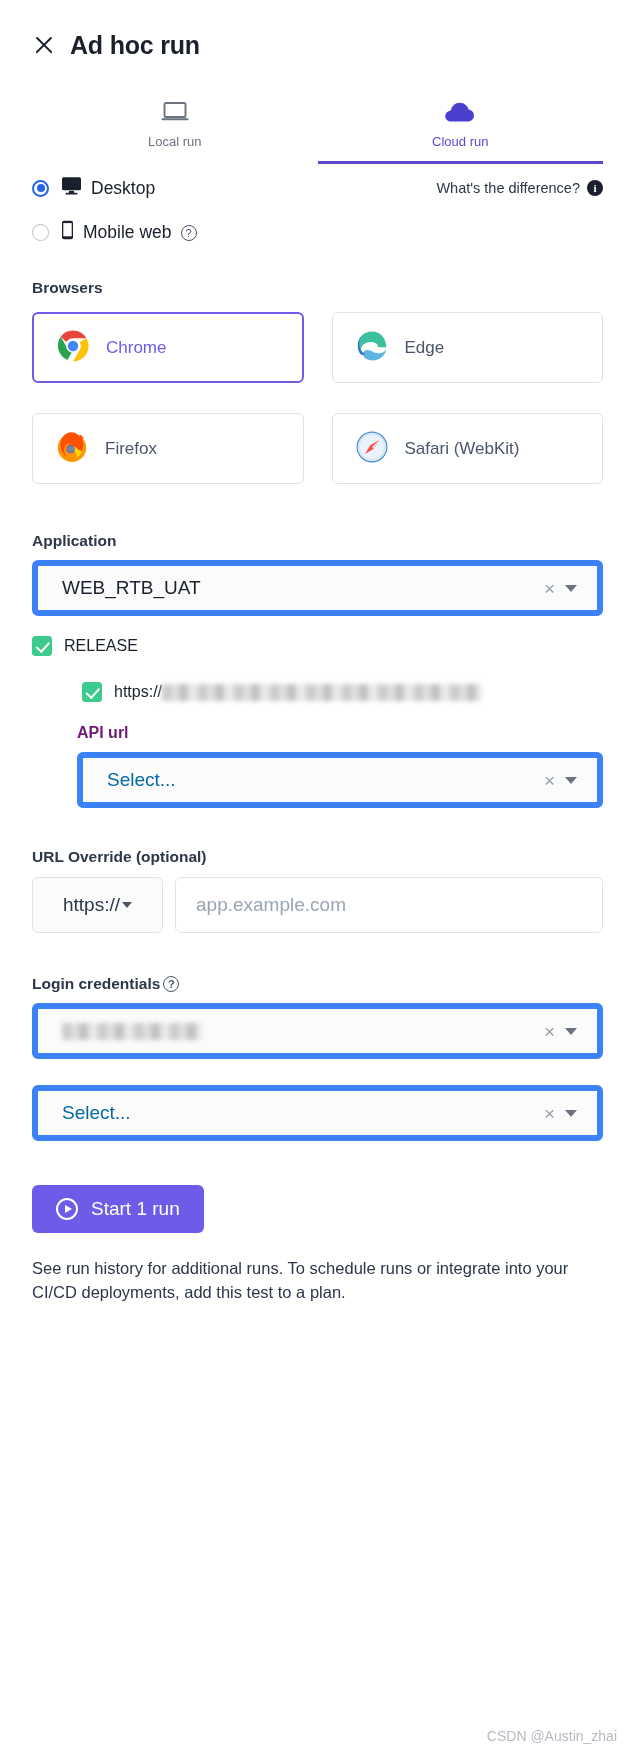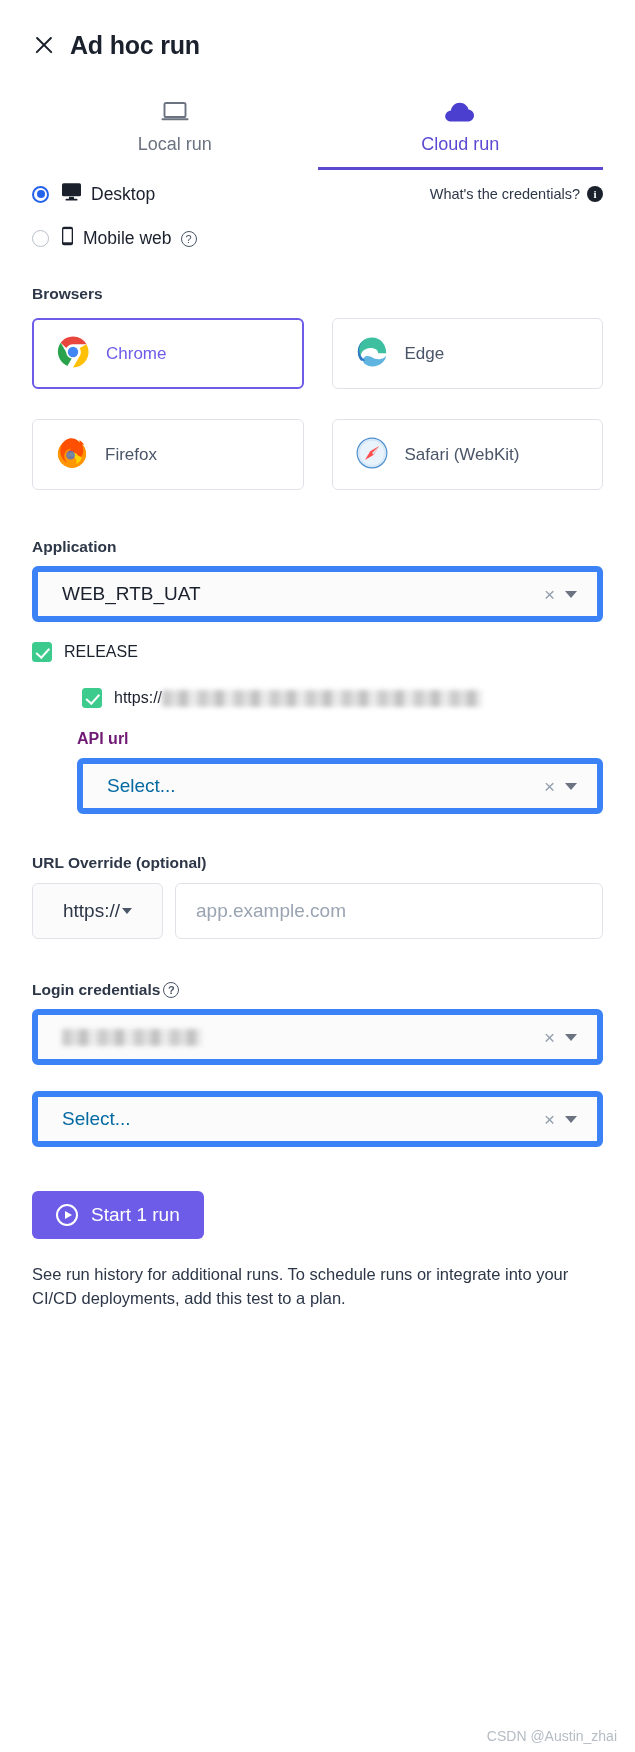--- a/index.html
+++ b/index.html
@@ -27,21 +27,21 @@
   .close-icon::after  { transform: rotate(-45deg); }
   .panel-title { font-size: 25px; font-weight: 700; color: #1a202c; letter-spacing: -0.2px; }
 
   
   .tabs { display: flex; margin-top: 24px; }
   .tab {
     flex: 1 1 50%; display: flex; flex-direction: column; align-items: center;
     gap: 10px; padding: 8px 0 12px; cursor: pointer; border-bottom: 3px solid transparent;
   }
   .tab.active { border-bottom-color: #5b4ad1; }
-  .tab-label { font-size: 18px; color: #6b7280; }
+  .tab-label { font-size: 13px; color: #6b7280; }
   .tab.active .tab-label { color: #5b4ad1; }
   .tab-icon { height: 30px; display: flex; align-items: flex-end; }
 
   
   .radio-row { display: flex; justify-content: space-between; align-items: flex-start; margin-top: 12px; }
   .radio-group { display: flex; flex-direction: column; gap: 20px; }
   .radio-item { display: flex; align-items: center; gap: 12px; cursor: pointer; }
   .radio {
     width: 17px; height: 17px; border-radius: 50%; border: 1.6px solid #b8bfc9;
     flex: 0 0 17px; position: relative; background: #fff;
@@ -198,21 +198,21 @@
               <rect x="1" y="0.8" width="11" height="18.4" rx="2" fill="#1a202c"></rect>
               <rect x="2.3" y="3.1" width="8.4" height="13.2" fill="#ffffff"></rect>
             </svg>
           </span>
           <span>Mobile web</span>
           <span class="help-circle">?</span>
         </span>
       </label>
     </div>
     <div class="diff-link">
-      <span>What's the credentials?</span>
+      <span>What's the difference?</span>
       <span class="info-dot">i</span>
     </div>
   </div>
 
   
   <div class="browsers-wrap">
     <div class="section-label">Browsers</div>
     <div class="browser-grid">
 
       <div class="browser-card selected">

